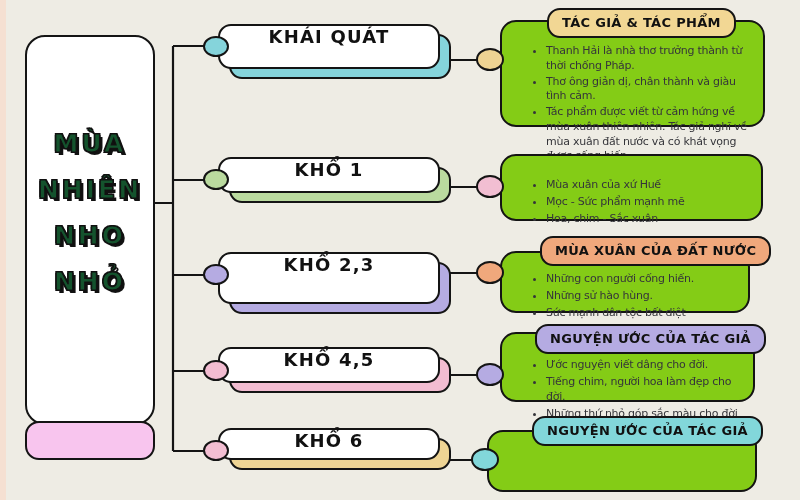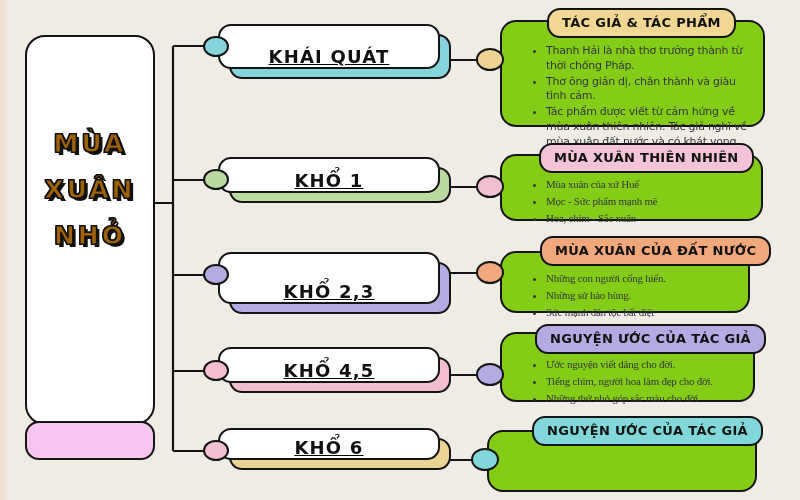--- a/index.html
+++ b/index.html
@@ -16,34 +16,34 @@
     position:absolute; left:25px; top:35px; width:130px; height:390px;
     background:#fff; border:2.5px solid #141414; border-radius:20px; z-index:2;
     box-sizing:border-box; text-align:center; padding-top:84px;
   }
   #root-footer {
     position:absolute; left:25px; top:421px; width:130px; height:39px;
     border:2.5px solid #141414; border-radius:14px; z-index:2; box-sizing:border-box;
   }
   .root-line {
     display:block; font-size:25px; font-weight:800; letter-spacing:3px; line-height:46px;
-    color:#a16207; -webkit-text-stroke:1.1px #111;
+    color:#14532d; -webkit-text-stroke:1.1px #111;
     text-shadow:-1px -1px 0 #111,1px -1px 0 #111,-1px 1px 0 #111,1px 1px 0 #111,3px 3px 0 #111;
   }
 
   
   .node { position:absolute; left:218px; width:222px; z-index:2; }
   .node-shadow {
     position:absolute; left:11px; top:10px; width:100%; height:100%;
     border:2px solid #141414; border-radius:13px; box-sizing:border-box;
   }
   .node-face {
     position:absolute; left:0; top:0; width:100%; height:100%;
     background:#fff; border:2.4px solid #141414; border-radius:13px; box-sizing:border-box;
-    display:flex; align-items:flex-end; justify-content:center;text-decoration:underline;
+    display:flex; align-items:flex-start; justify-content:center;
   }
   .node-label { font-size:18px; font-weight:800; letter-spacing:1.2px; color:#111; }
 
   
   .dot {
     position:absolute; border:2px solid #141414; border-radius:50%;
     box-sizing:border-box; z-index:4;
   }
   .dot-left  { width:26px; height:21px; left:203px; }
   .dot-right { width:28px; height:23px; }
@@ -57,36 +57,37 @@
     position:absolute; height:30px; line-height:26px; padding:0 13px;
     border:2.2px solid #141414; border-radius:13px; box-sizing:border-box;
     font-size:13px; font-weight:700; letter-spacing:0.3px; color:#111;
     white-space:nowrap; z-index:3;
   }
   .panel ul { margin:0; padding:0 4px 0 44px; list-style:disc; }
   .panel li {
     font-size:11px; line-height:14.6px; letter-spacing:-0.25px; color:#35353a;
     margin:0 0 1.5px 0;
   }
-  .p2 li, .p3 li, .p4 li, .p5 li { line-height:15.3px;font-family:Liberation Serif, serif; }
+  .p2 li, .p3 li, .p4 li, .p5 li { line-height:15.3px; }
 </style>
 </head>
 <body>
 
 <div id="canvas" style="background-color: rgb(238, 236, 228);">
   <div id="edge-strip" style="background-color: rgb(245, 224, 210);"></div>
 
   <svg id="connector-svg" width="800" height="500" viewBox="0 0 800 500">
     <path d="M155 203 H173 M173 46 V451 M173 46 H210 M173 180 H210 M173 275 H210 M173 371 H210 M173 451 H210
              M440 60 H480 M440 187 H480 M440 273 H480 M440 375 H480 M440 460 H474" fill="none" stroke="#141414" stroke-width="2.2"></path>
   </svg>
 
   <div id="root-box">
     <span class="root-line">MÙA</span>
-    <span class="root-line">XUÂN</span>
+    <span class="root-line">NHIÊN</span>
+    <span class="root-line">NHO</span>
     <span class="root-line">NHỎ</span>
   </div>
   <div id="root-footer" style="background-color: rgb(248, 197, 238);"></div>
 
   <div class="node" style="top:24px;height:45px">
     <div class="node-shadow" style="background-color: rgb(133, 212, 219);"></div>
     <div class="node-face">
       <span class="node-label">KHÁI QUÁT</span>
     </div>
   </div>
@@ -120,23 +121,20 @@
       <span>TÁC GIẢ &amp; TÁC PHẨM</span>
     </div>
     <ul style="padding-top:22px">
       <li>Thanh Hải là nhà thơ trưởng thành từ thời chống Pháp.</li>
       <li>Thơ ông giản dị, chân thành và giàu tình cảm.</li>
       <li>Tác phẩm được viết từ cảm hứng về mùa xuân thiên nhiên. Tác giả nghĩ về mùa xuân đất nước và có khát vọng được cống hiến.</li>
     </ul>
   </div>
 
   <div class="panel p2" style="left:500px;top:154px;width:263px;height:67px">
-    <div class="panel-header" style="left: 37px; top: -13px; background-color: rgb(245, 195, 215);">
-      <span>MÙA XUÂN THIÊN NHIÊN</span>
-    </div>
     <ul style="padding-top:21px">
       <li>Mùa xuân của xứ Huế</li>
       <li>Mọc - Sức phẩm mạnh mẽ</li>
       <li>Hoa, chim - Sắc xuân</li>
     </ul>
   </div>
 
   <div class="panel p3" style="left:500px;top:251px;width:250px;height:62px">
     <div class="panel-header" style="left: 38px; top: -17px; background-color: rgb(240, 168, 124);">
       <span>MÙA XUÂN CỦA ĐẤT NƯỚC</span>

